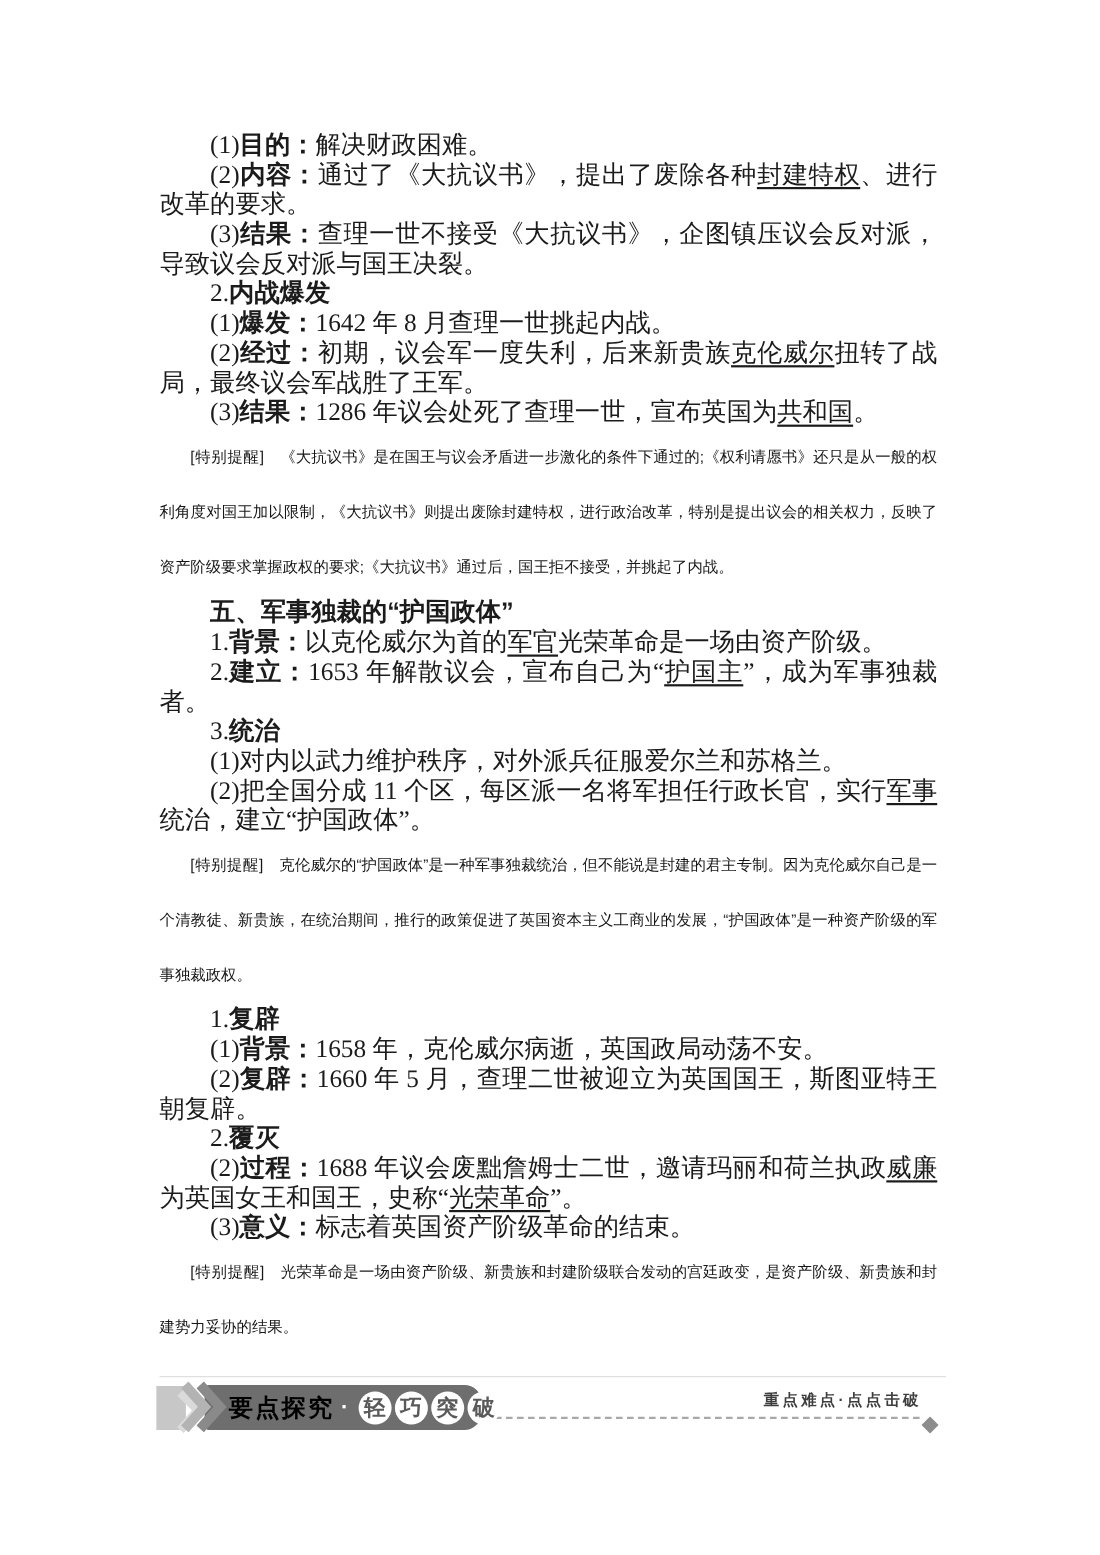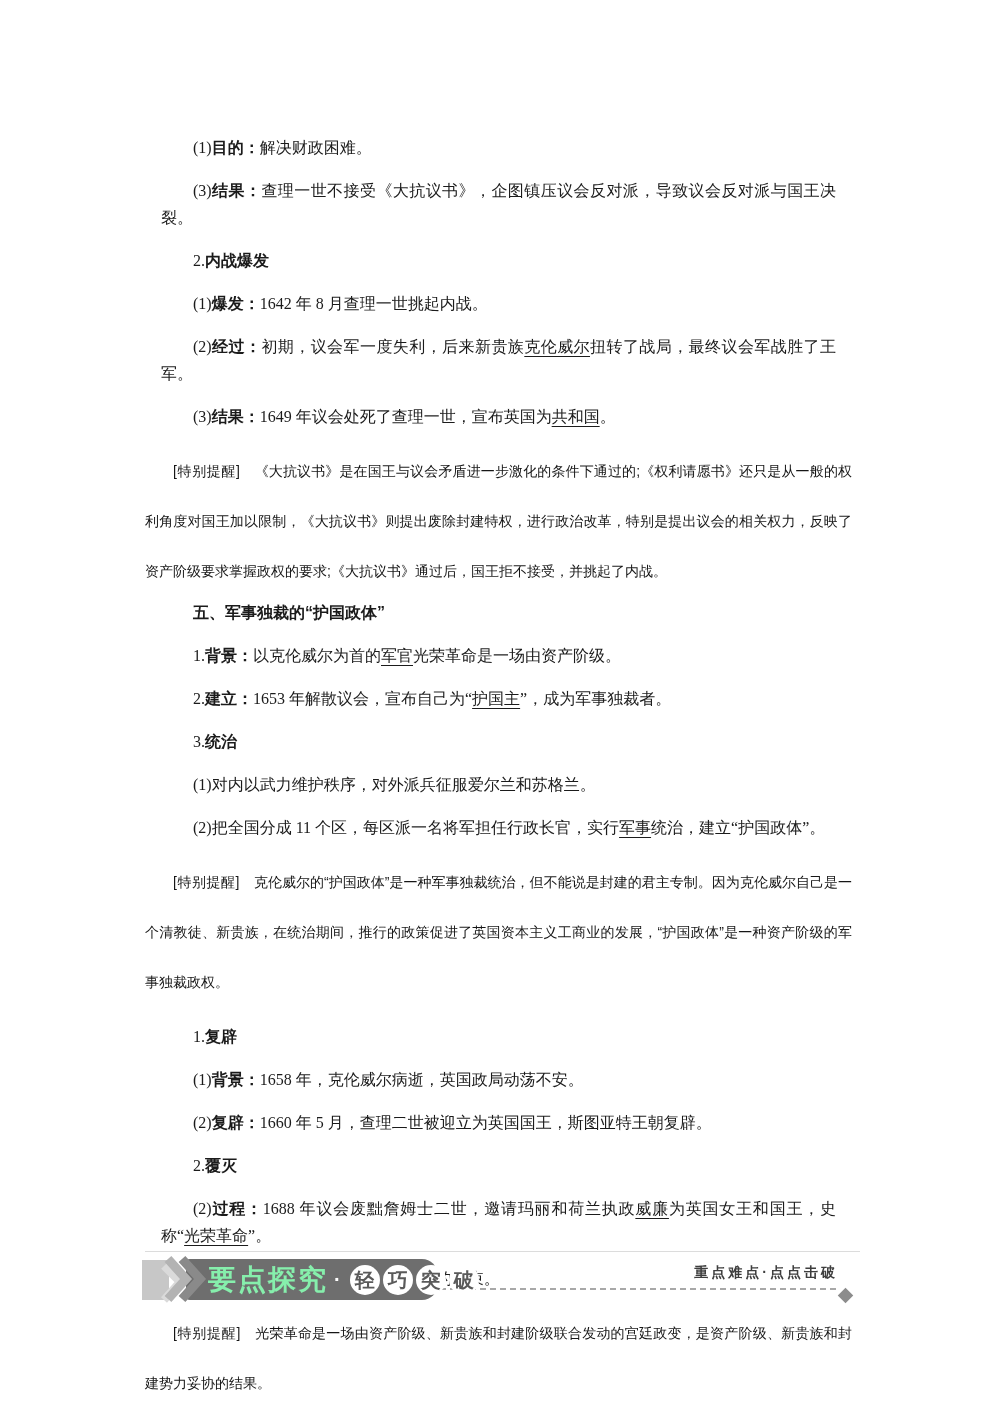--- a/index.html
+++ b/index.html
@@ -7,21 +7,21 @@
     position:relative; width:1000px; height:1414px; margin:0 auto;
     background:#ffffff; overflow:hidden;
     font-family:"Liberation Serif", serif;
     color:#1b1b1b;
   }
   .doc {
     position:absolute; left:145px; top:118px; width:707px;
     text-align:justify;
   }
   .para {
-    margin:16px; font-size:16px; line-height:27px; text-indent:2em;
+    margin:0; font-size:23px; line-height:27px; text-indent:2em;
   }
   .para .b {
     font-family:"Liberation Sans", sans-serif; font-weight:bold;
   }
   .para .u {
     text-decoration:underline; text-underline-offset:4px;
   }
   .para.section { margin-top:3px; }
   .para.section span { font-family:"Liberation Sans", sans-serif; font-weight:bold; }
   .para.note {
@@ -40,21 +40,21 @@
     position:absolute; left:142px; top:1254px; z-index:3;
   }
   .banner {
     position:absolute; left:186px; top:1259px; width:252px; height:41px;
     background:var(--banner-bg,#6e6e6e);
     border-radius:4px 16px 16px 4px;
     display:flex; align-items:center; padding-left:22px; box-sizing:border-box;
     font-family:"Liberation Sans", sans-serif; z-index:2;
   }
   .banner-title {
-    color:#86efac; font-weight:bold; font-size:28px; letter-spacing:2px;
+    color:#000000; font-weight:bold; font-size:22px; letter-spacing:2px;
     white-space:nowrap;
   }
   .banner-dot {
     color:#ffffff; font-weight:bold; font-size:20px; margin:0 6px;
   }
   .circles { display:flex; align-items:center; }
   .circle {
     width:30px; height:30px; border-radius:50%; background:#ffffff;
     color:#5a5a5a; font-weight:bold; font-size:20px;
     display:inline-flex; align-items:center; justify-content:center;
@@ -75,25 +75,26 @@
     background:var(--diamond,#8c8c8c); transform:rotate(45deg);
   }
 </style>
 </head>
 <body>
 
 <div class="page">
 
   <div class="doc">
       <p class="para body"><span>(1)</span><span class="b">目的：</span><span>解决财政困难。</span></p>
+      <p class="para body"><span>(2)</span><span class="b">内容：</span><span>通过了《大抗议书》，提出了废除各种</span><span class="u">封建特权</span><span>、进行改革的要求。</span></p>
       <p class="para body"><span>(3)</span><span class="b">结果：</span><span>查理一世不接受《大抗议书》，企图镇压议会反对派，导致议会反对派与国王决裂。</span></p>
       <p class="para heading"><span>2.</span><span class="b">内战爆发</span></p>
       <p class="para body"><span>(1)</span><span class="b">爆发：</span><span>1642 年 8 月查理一世挑起内战。</span></p>
       <p class="para body"><span>(2)</span><span class="b">经过：</span><span>初期，议会军一度失利，后来新贵族</span><span class="u">克伦威尔</span><span>扭转了战局，最终议会军战胜了王军。</span></p>
-      <p class="para body"><span>(3)</span><span class="b">结果：</span><span>1649 年议会处死了查理一世，宣布英国为</span><span class="u">共和国</span><span>。</span></p>
+      <p class="para body"><span>(3)</span><span class="b">结果：</span><span>1286 年议会处死了查理一世，宣布英国为</span><span class="u">共和国</span><span>。</span></p>
       <p class="para note"><span class="label">[特别提醒]</span><span>　《大抗议书》是在国王与议会矛盾进一步激化的条件下通过的;《权利请愿书》还只是从一般的权利角度对国王加以限制，《大抗议书》则提出废除封建特权，进行政治改革，特别是提出议会的相关权力，反映了资产阶级要求掌握政权的要求;《大抗议书》通过后，国王拒不接受，并挑起了内战。</span></p>
       <p class="para section"><span class="b">五、军事独裁的“护国政体”</span></p>
       <p class="para body"><span>1.</span><span class="b">背景：</span><span>以克伦威尔为首的</span><span class="u">军官</span><span>光荣革命是一场由资产阶级。</span></p>
       <p class="para body"><span>2.</span><span class="b">建立：</span><span>1653 年解散议会，宣布自己为“</span><span class="u">护国主</span><span>”，成为军事独裁者。</span></p>
       <p class="para heading"><span>3.</span><span class="b">统治</span></p>
       <p class="para body"><span>(1)对内以武力维护秩序，对外派兵征服爱尔兰和苏格兰。</span></p>
       <p class="para body"><span>(2)把全国分成 11 个区，每区派一名将军担任行政长官，实行</span><span class="u">军事</span><span>统治，建立“护国政体”。</span></p>
       <p class="para note"><span class="label">[特别提醒]</span><span>　克伦威尔的“护国政体”是一种军事独裁统治，但不能说是封建的君主专制。因为克伦威尔自己是一个清教徒、新贵族，在统治期间，推行的政策促进了英国资本主义工商业的发展，“护国政体”是一种资产阶级的军事独裁政权。</span></p>
       <p class="para heading"><span>1.</span><span class="b">复辟</span></p>
       <p class="para body"><span>(1)</span><span class="b">背景：</span><span>1658 年，克伦威尔病逝，英国政局动荡不安。</span></p>

